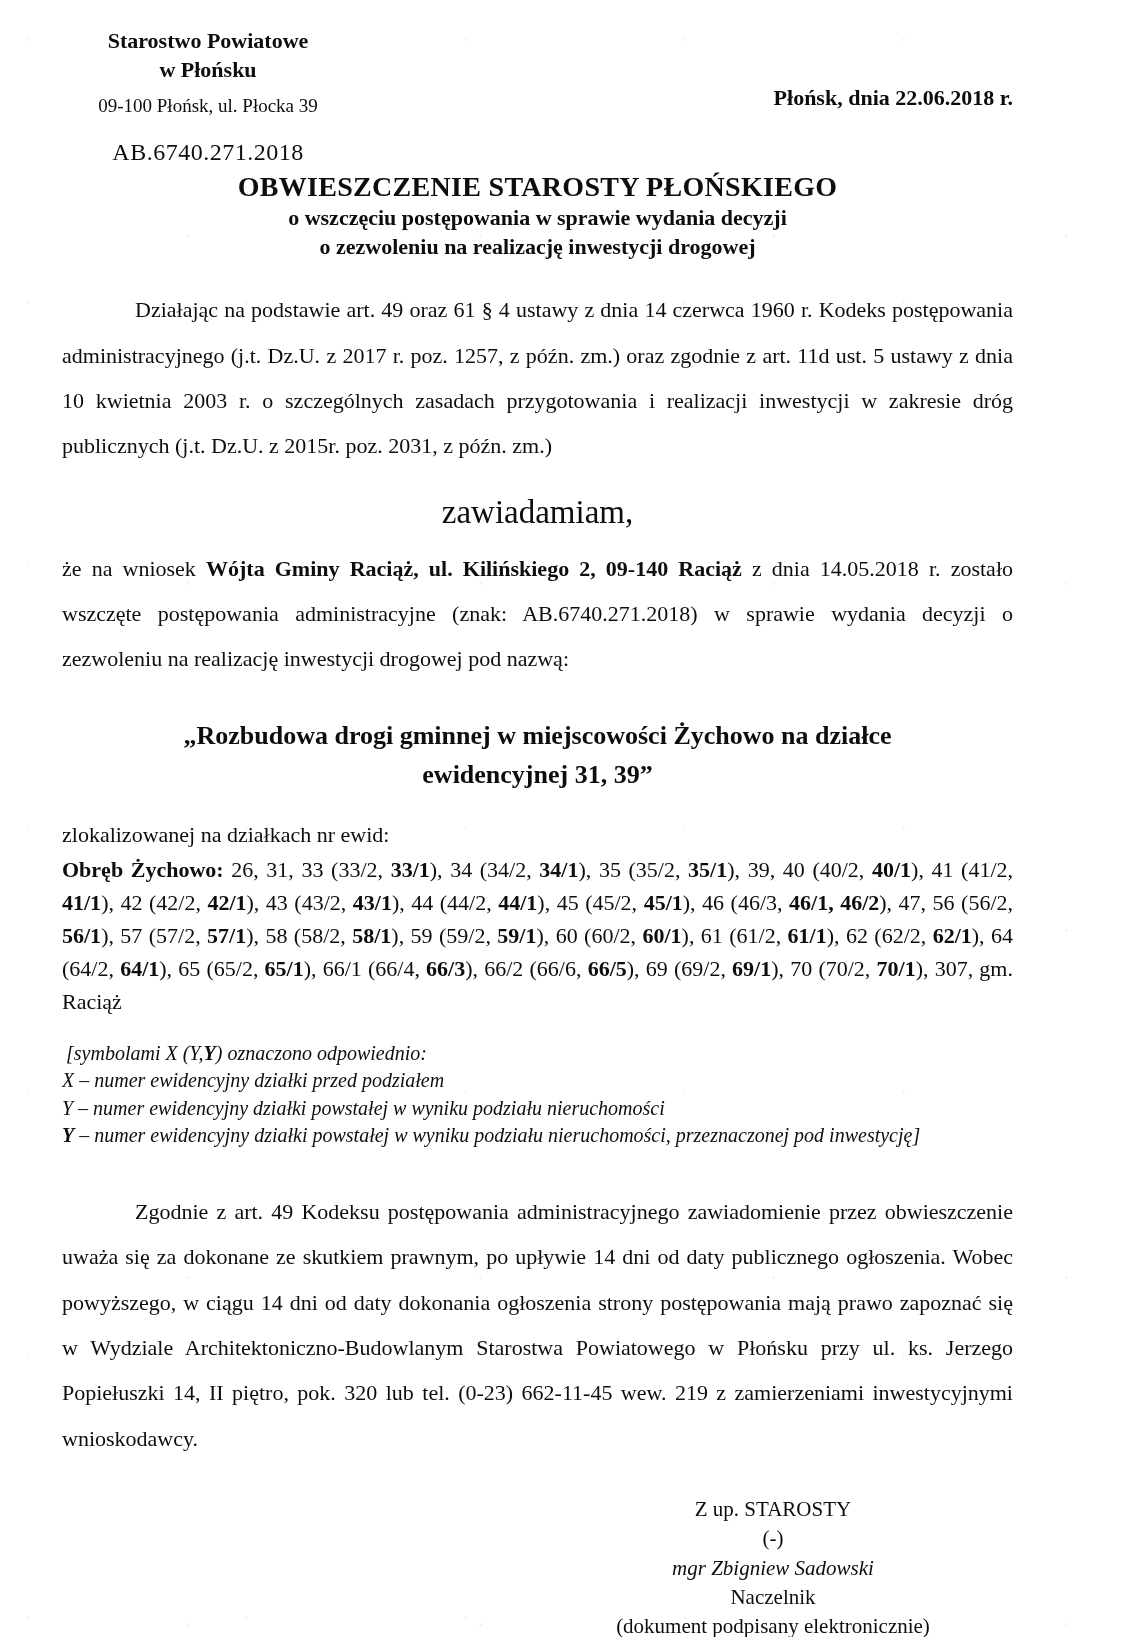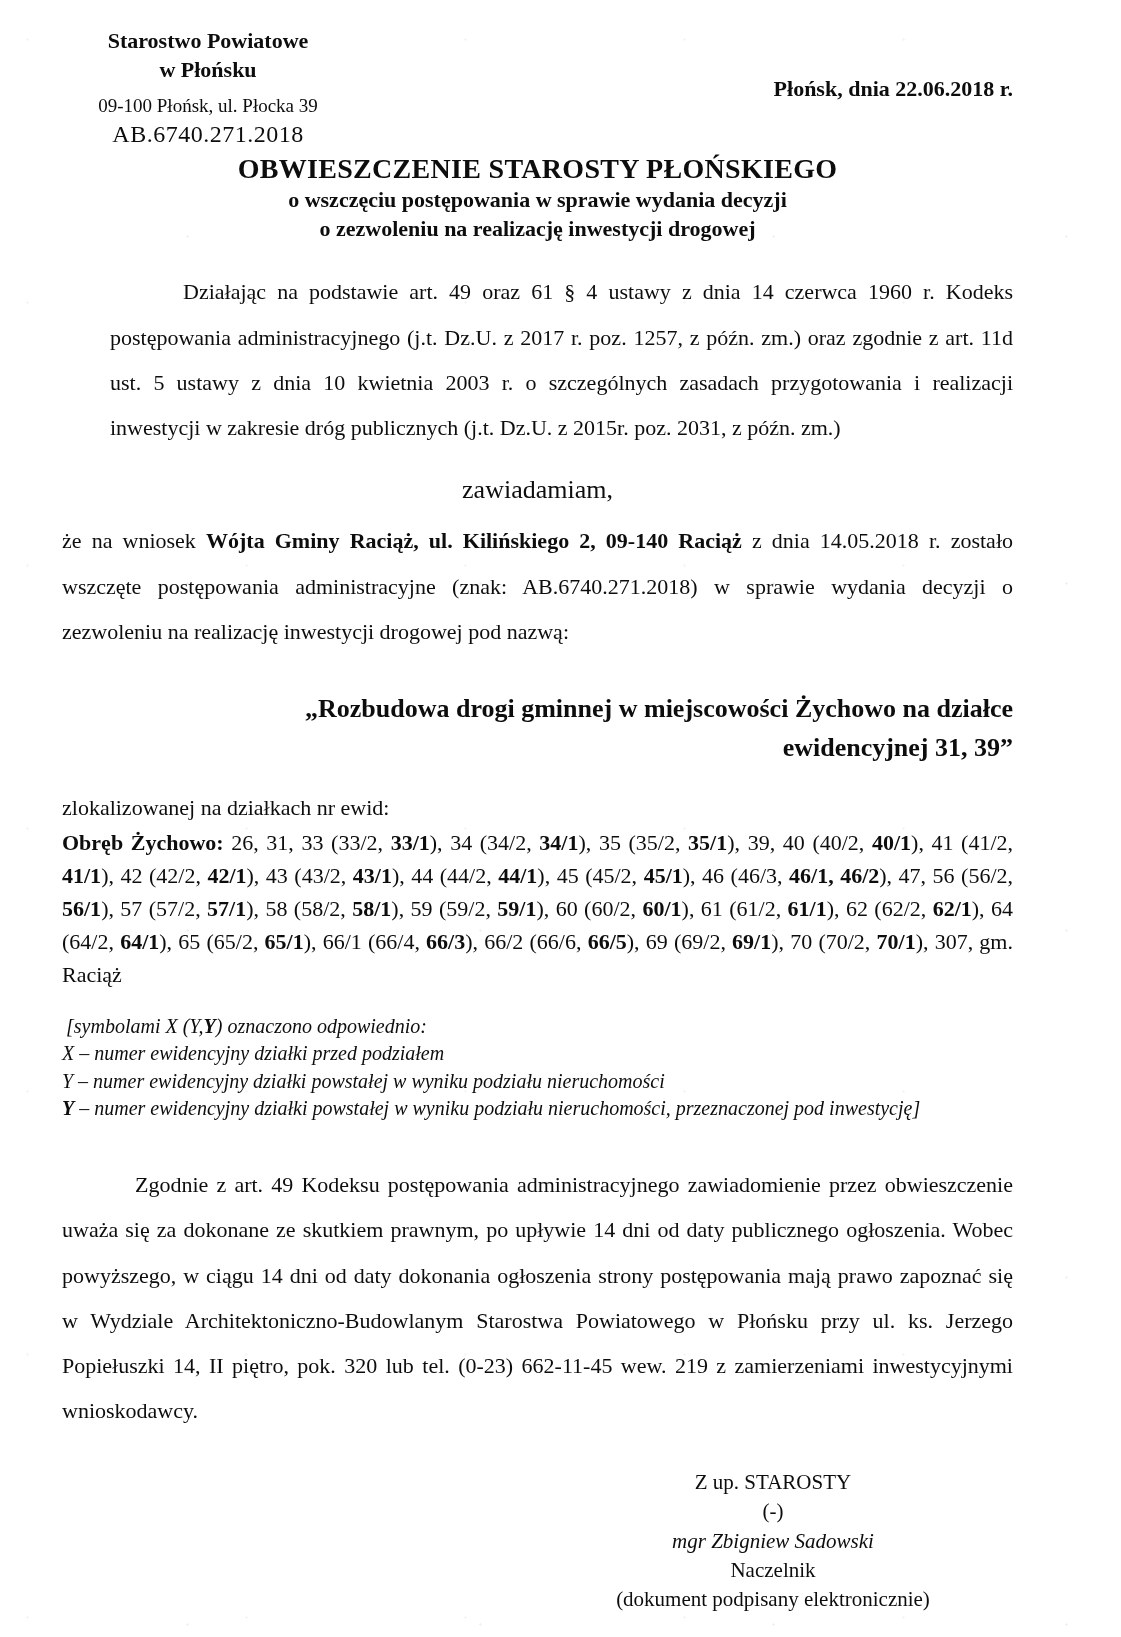--- a/index.html
+++ b/index.html
@@ -39,21 +39,21 @@
     line-height: 1.32;
   }
   .office-address {
     font-size: 19px;
     line-height: 1.3;
     margin-top: 10px;
   }
   .case-number {
     font-size: 24px;
     line-height: 1.25;
-    margin-top: 0;
+    margin-top: 18px;
     letter-spacing: 0.5px;
   }
   .header-right {
     font-size: 22px;
     font-weight: bold;
     padding-top: 3px;
     white-space: nowrap;
   }
   
   .doc-title {
@@ -70,31 +70,31 @@
     font-weight: bold;
     line-height: 1.32;
   }
   
   .para {
     font-size: 22px;
     line-height: 2.06;
     text-align: justify;
   }
   .indent { text-indent: 73px; }
-  .legal-basis { margin-top: 26px; margin-left: 48px; }
+  .legal-basis { margin-top: 26px; }
   .announce-word {
     margin-top: 14px;
     text-align: center;
-    font-size: 26px;
+    font-size: 33px;
     line-height: 1.3;
   }
   .application { margin-top: 12px; }
   .project-title {
     margin-top: 36px;
-    text-align: right;
+    text-align: center;
     font-size: 26px;
     font-weight: bold;
     line-height: 1.48;
   }
   .location-intro {
     margin-top: 26px;
     font-size: 22px;
     line-height: 1.4;
   }
   .plots {

